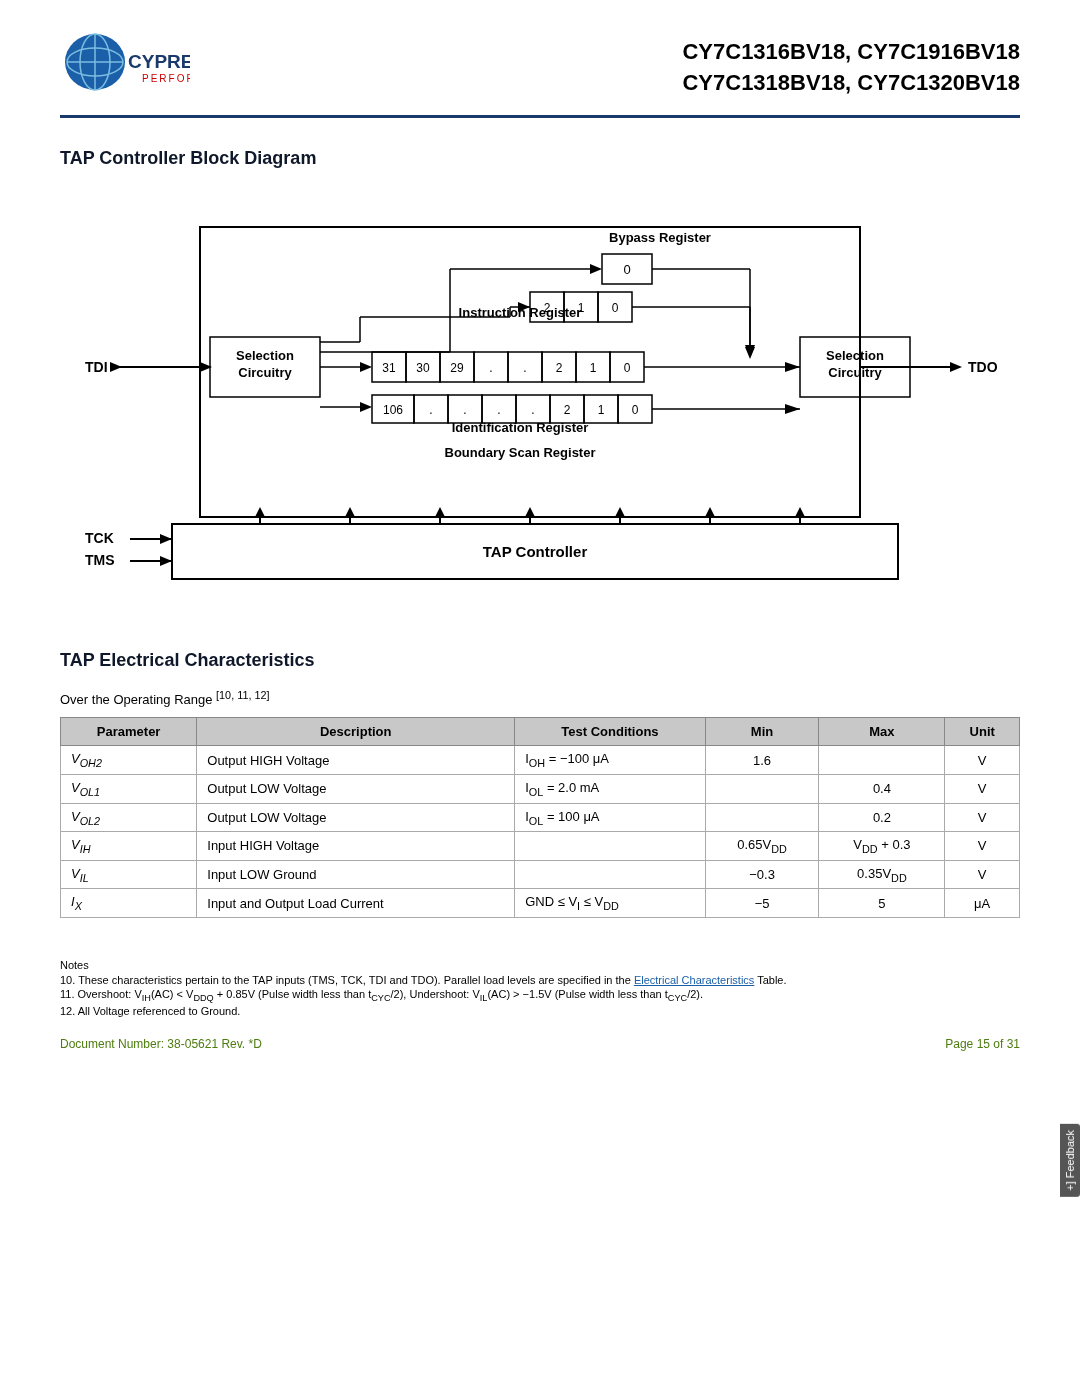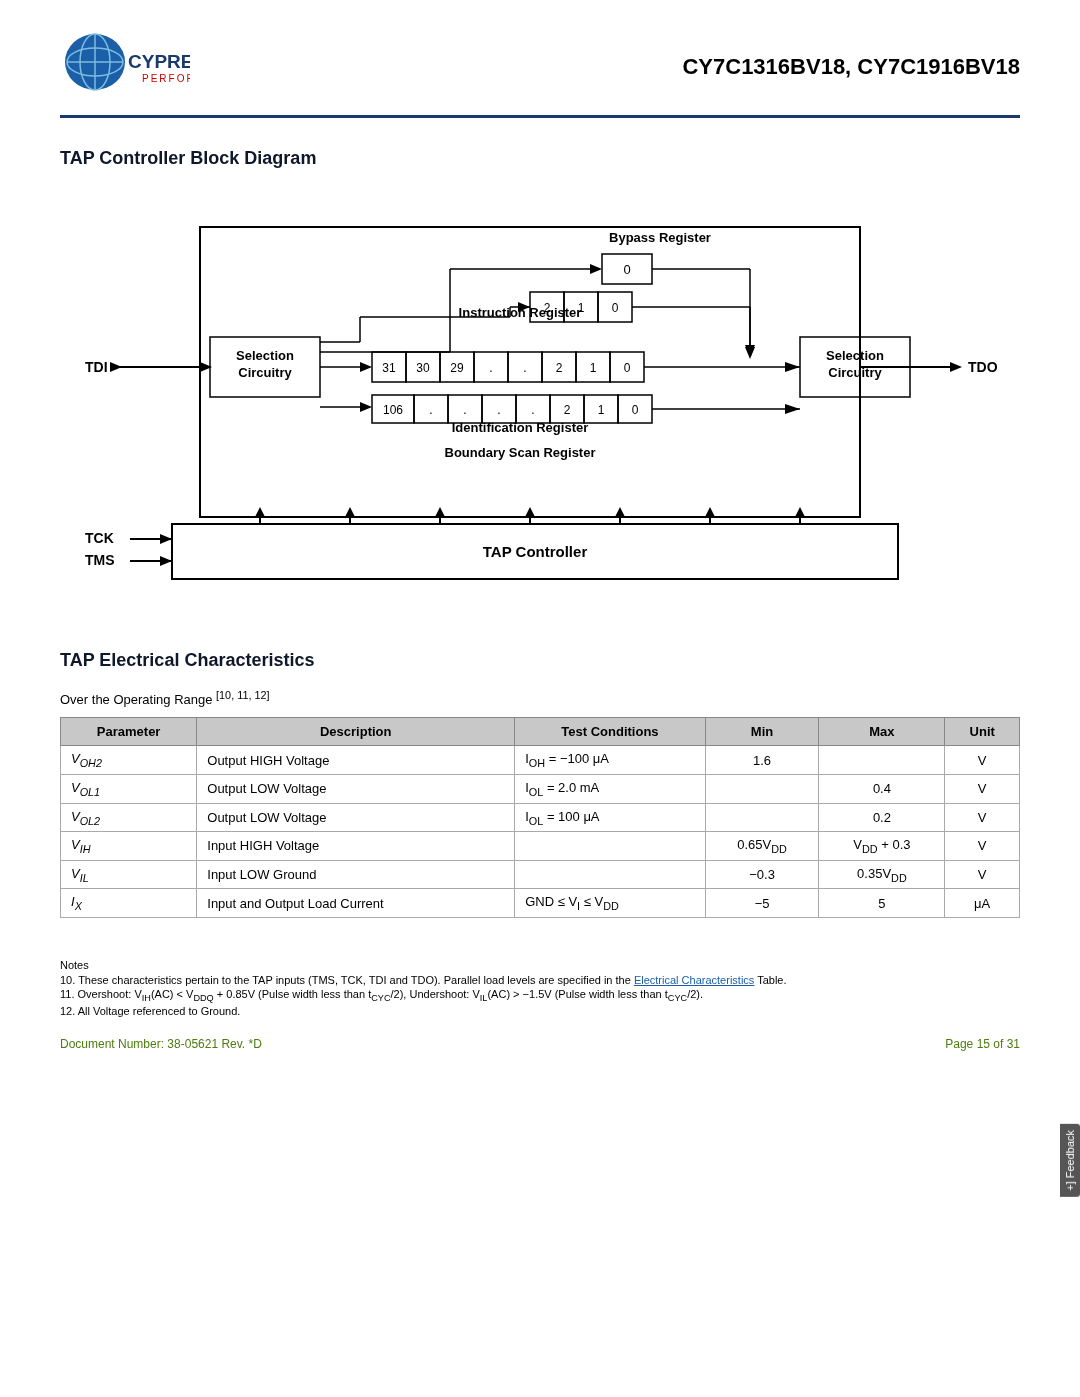--- a/index.html
+++ b/index.html
@@ -145,20 +145,21 @@
         <line x1="7" y1="32" x2="63" y2="32" stroke="#7bbde0" stroke-width="1.5"></line>
         <line x1="35" y1="4" x2="35" y2="60" stroke="#7bbde0" stroke-width="1.5"></line>
 
         <text x="68" y="38" font-size="19" font-weight="bold" fill="#1a3a6b" font-family="Arial">CYPRESS</text>
         <text x="82" y="52" font-size="10" fill="#cc0000" font-family="Arial" letter-spacing="2">PERFORM</text>
       </svg>
     </div>
     <div class="header-title">
       <h1>
         <span>CY7C1316BV18, CY7C1916BV18</span><br>
+        <span>CY7C1318BV18, CY7C1320BV18</span>
       </h1>
     </div>
   </div>
 
   <div class="diagram-section">
     <div class="section-title">TAP Controller Block Diagram</div>
 
     
     <svg class="diagram-svg" viewBox="0 0 960 400" xmlns="http://www.w3.org/2000/svg">
 

